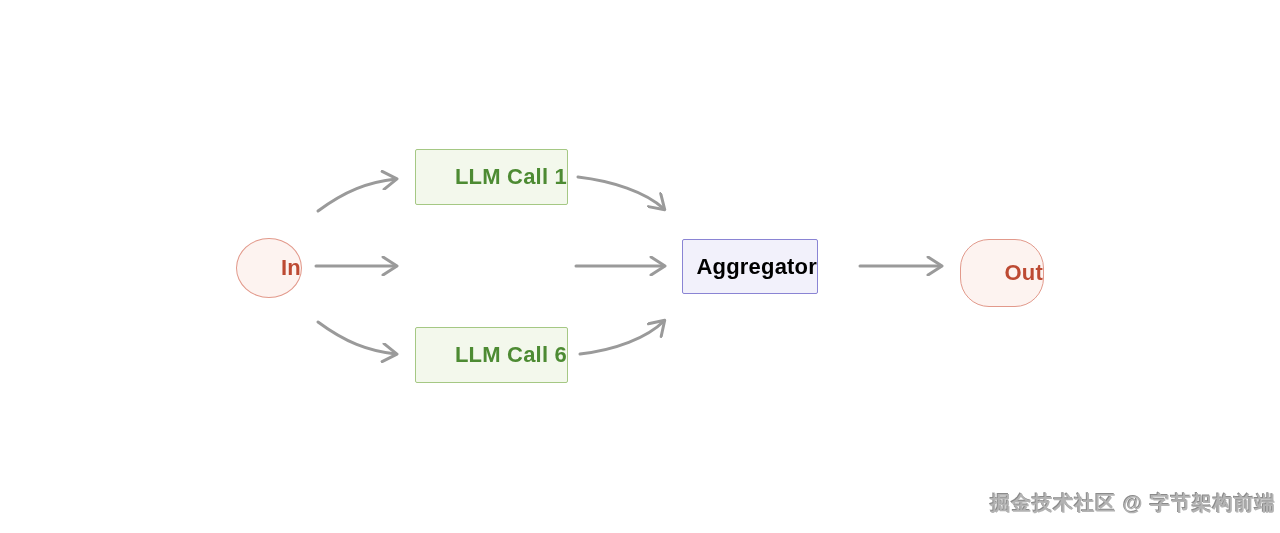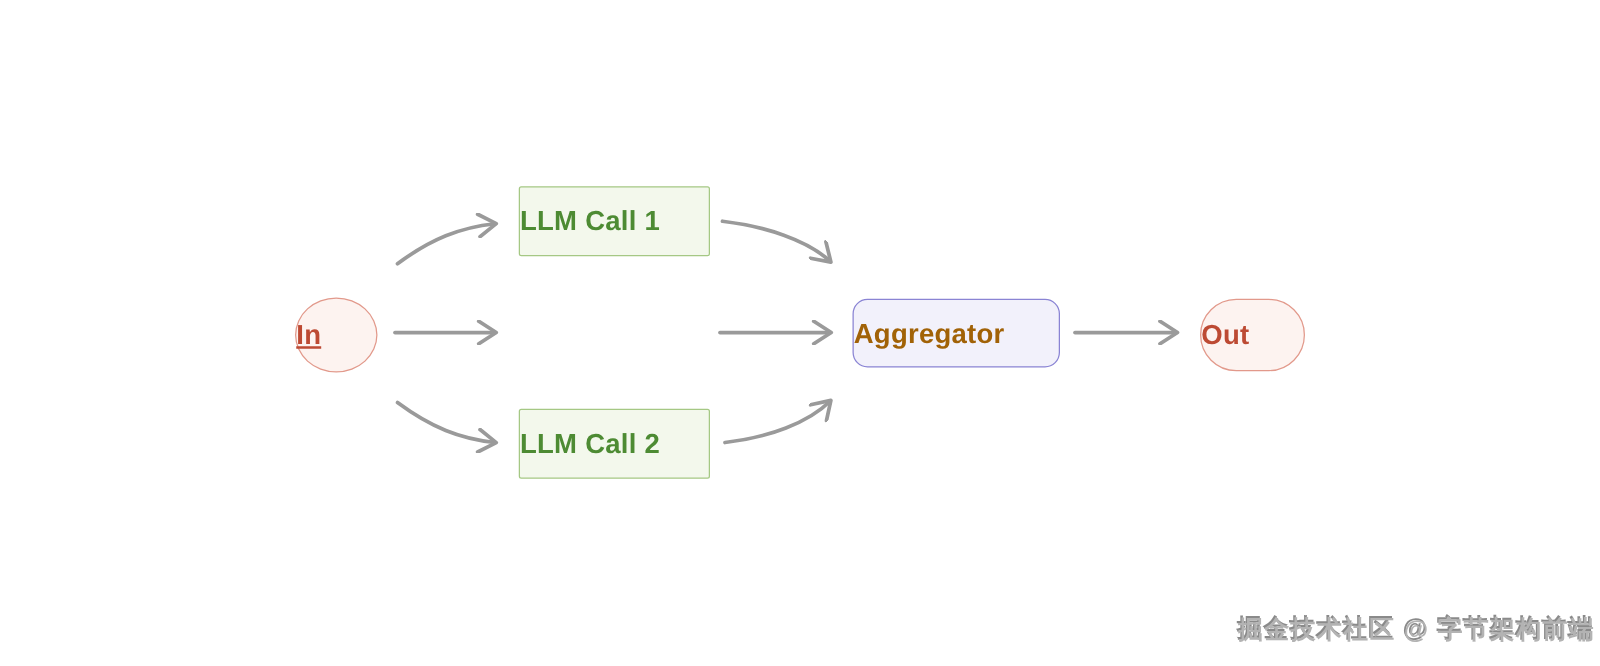--- a/index.html
+++ b/index.html
@@ -18,63 +18,62 @@
   .arrow-layer {
     position: absolute;
     left: 0; top: 0;
     width: 1280px;
     height: 533px;
   }
   .node {
     position: absolute;
     display: flex;
     align-items: center;
-    justify-content: flex-start;
+    justify-content: flex-end;
     box-sizing: border-box;
     font-weight: bold;
     font-size: 22px;
     letter-spacing: 0.2px;
   }
   .node.green {
     background: #f3f8ec;
     border: 1.5px solid #a5c884;
     border-radius: 2px;
     color: #4d8b33;
     width: 153px;
     height: 56px;
     left: 415px;
   }
   .node.purple {
     background: #f2f1fb;
     border: 1.5px solid #8a84d4;
-    border-radius: 12px;
-    color: #a16207;
-    width: 166px;
+    border-radius: 2px;
+    color: #000000;
+    width: 136px;
     height: 55px;
     left: 682px;
     top: 239px;
   }
   .node.salmon {
     background: #fdf3f0;
     border: 1.5px solid #e2998b;
     color: #bd4a33;
   }
   .node.in {
     left: 236px;
     top: 238px;
     width: 66px;
     height: 60px;
     border-radius: 50%;
-    text-decoration: underline;
   }
   .node.out {
     left: 960px;
     top: 239px;
     width: 84px;
-    height: 58px;
+    height: 68px;
     border-radius: 29px;
   }
   .llm1 { top: 149px; }
   .llm2 { top: 238px; }
   .llm3 { top: 327px; }
   .watermark {
     position: absolute;
     right: 4px;
     bottom: 16px;
     font-size: 20px;
@@ -110,21 +109,21 @@
   <div class="node salmon in">
     <span>In</span>
   </div>
 
   <div class="node green llm1">
     <span>LLM Call 1</span>
   </div>
 
 
   <div class="node green llm3">
-    <span>LLM Call 2</span>
+    <span>LLM Call 6</span>
   </div>
 
   <div class="node purple">
     <span>Aggregator</span>
   </div>
 
   <div class="node salmon out">
     <span>Out</span>
   </div>
 

